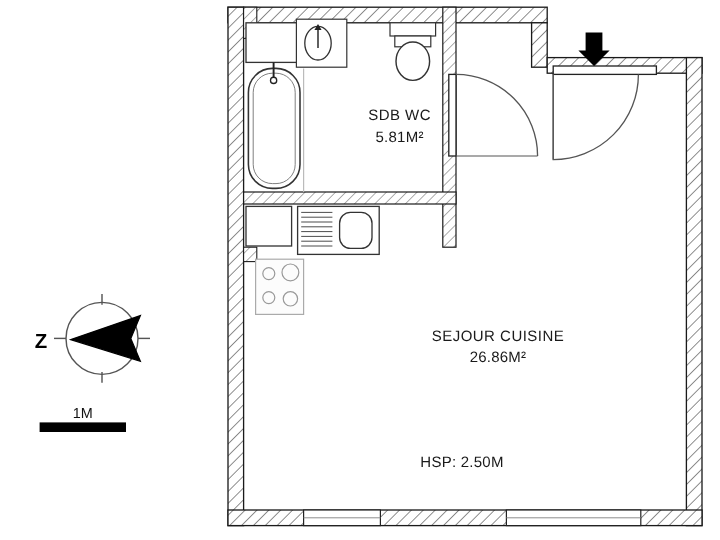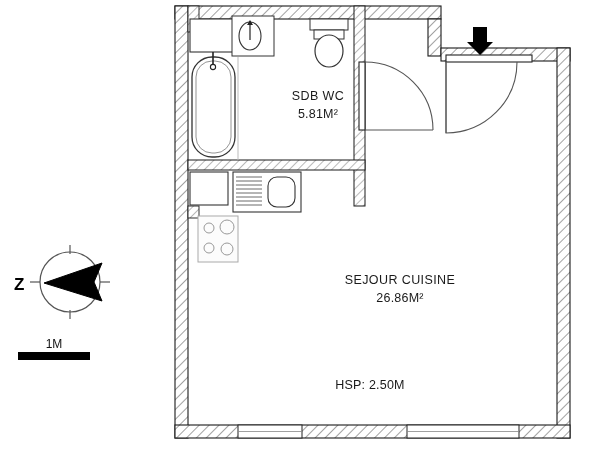--- a/index.html
+++ b/index.html
@@ -9,21 +9,21 @@
   }
   body {
     width: 600px;
     height: 450px;
     overflow: hidden;
     font-family: "Liberation Sans", sans-serif;
     position: relative;
   }
   #plan-root {
     position: absolute;
-    left: 0; top: 0;
+    left: 15px; top: 0;
     width: 496px;
     height: 450px;
   }
   svg#floorplan-svg {
     display: block;
     width: 600px;
     height: 450px;
   }
   .room-label-name {
     font-family: "Liberation Sans", sans-serif;

